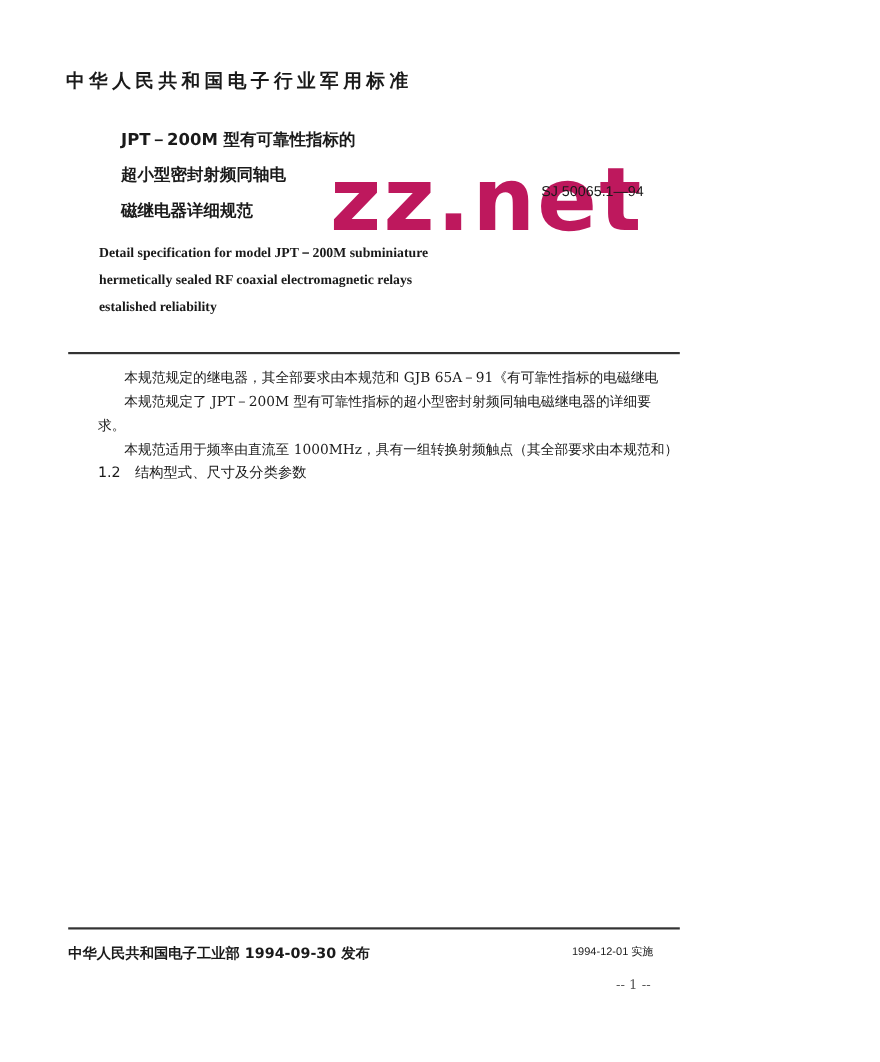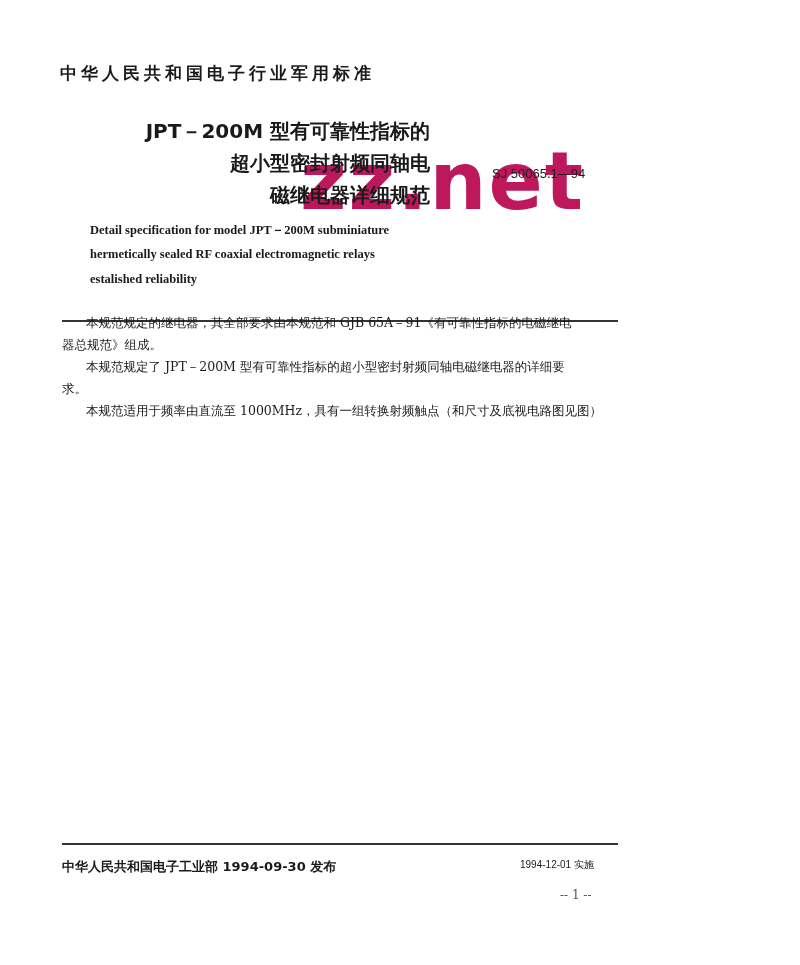--- a/index.html
+++ b/index.html
@@ -1,22 +1,22 @@
 <!DOCTYPE html>
 <html><head>
 <meta charset="utf-8">
 <style>
   html, body { margin:0; padding:0; background:#ffffff; }
   body { width:800px; height:965px; position:relative; overflow:hidden;
          font-family:"DejaVu Serif", "Liberation Serif", serif; color:#1a1a1a; }
   .abs { position:absolute; }
   .header-std { left:60px; top:62px; width:380px; font-family:Liberation Sans, sans-serif;
                 font-weight:bold; font-size:17px; letter-spacing:4px; white-space:nowrap; }
-  .title-cn { left:110px; width:320px; text-align:right; font-family:"DejaVu Sans", sans-serif;
-              font-weight:bold; font-size:20px; white-space:nowrap; }
+  .title-cn { left:110px; width:320px; text-align:left; font-family:"DejaVu Sans", sans-serif;
+              font-weight:bold; font-size:15px; white-space:nowrap; }
   .std-code { left:492px; top:166px; font-family:"Liberation Sans", sans-serif; font-size:13px; white-space:nowrap; }
   .watermark { left:300px; top:135px; font-family:"DejaVu Sans", sans-serif; font-weight:bold;
                font-size:80px; color:#be185d; letter-spacing:2px; z-index:0; white-space:nowrap; }
   .title-en { left:90px; width:380px; text-align:left; font-family:"Liberation Serif", serif;
               font-weight:bold; font-size:12.5px; white-space:nowrap; }
   .rule { left:62px; width:556px; height:0; border-top:2px solid #333; }
   .para { left:62px; width:560px; font-size:12.5px; line-height:22px; }
   .line { white-space:nowrap; }
   .heading { font-family:"DejaVu Sans", sans-serif; font-size:13px; }
   .footer-left { left:62px; top:858px; font-family:"DejaVu Sans", sans-serif; font-weight:bold; font-size:13px; white-space:nowrap; }
@@ -36,25 +36,25 @@
 <div class="abs title-cn fg" style="top:182px;">磁继电器详细规范</div>
 
 <div class="abs std-code fg">SJ 50065.1—94</div>
 
 <div class="abs title-en fg" style="top:222px;">Detail specification for model JPT－200M subminiature</div>
 <div class="abs title-en fg" style="top:247px;">hermetically sealed RF coaxial electromagnetic relays</div>
 <div class="abs title-en fg" style="top:272px;">estalished reliability</div>
 
 <div class="abs rule fg" style="top:320px;"></div>
 
-<div class="abs para fg" style="top:312px;">
+<div class="abs para fg" style="top:332px;margin-left:27px;">
   <div class="line" style="text-indent:24px;">本规范规定的继电器，其全部要求由本规范和 GJB 65A－91《有可靠性指标的电磁继电</div>
-  <div class="line">器总规范》组成。</div>
   <div class="line" style="text-indent:24px;">本规范规定了 JPT－200M 型有可靠性指标的超小型密封射频同轴电磁继电器的详细要</div>
   <div class="line">求。</div>
-  <div class="line" style="text-indent:24px;">本规范适用于频率由直流至 1000MHz，具有一组转换射频触点（和尺寸及底视电路图见图）</div>
+  <div class="line" style="text-indent:24px;">本规范适用于频率由直流至 1000MHz，具有一组转换射频触点（其全部要求由本规范和）</div>
+  <div class="line heading">1.2　结构型式、尺寸及分类参数</div>
 </div>
 
 <div class="abs rule fg" style="top:843px;"></div>
 
 <div class="abs footer-left fg">中华人民共和国电子工业部 1994-09-30 发布</div>
 <div class="abs footer-right fg">1994-12-01 实施</div>
 <div class="abs page-num fg">-- 1 --</div>
 
 </body></html>

